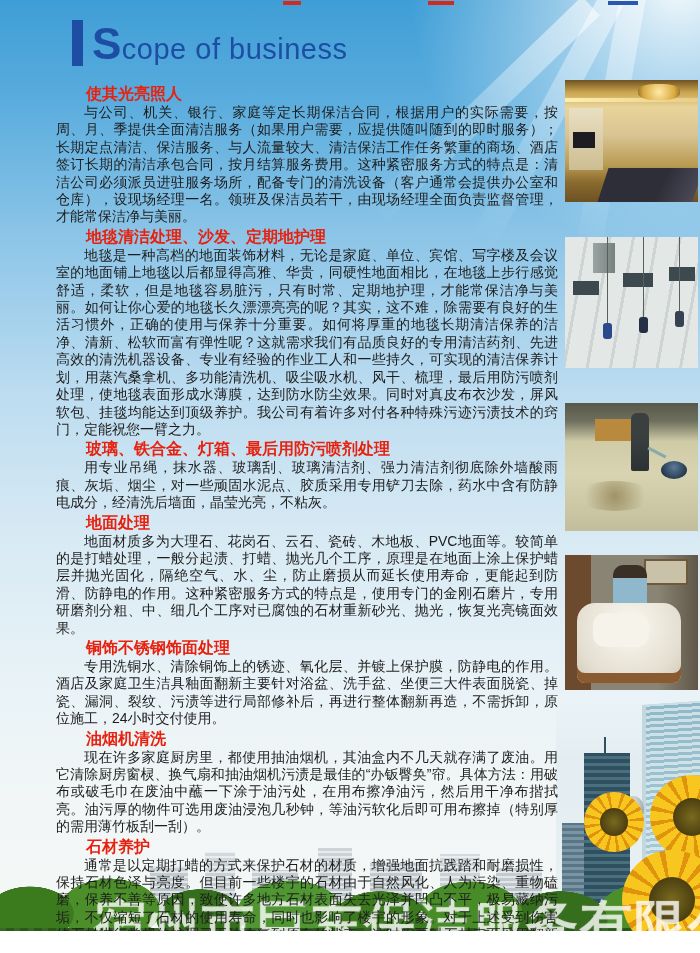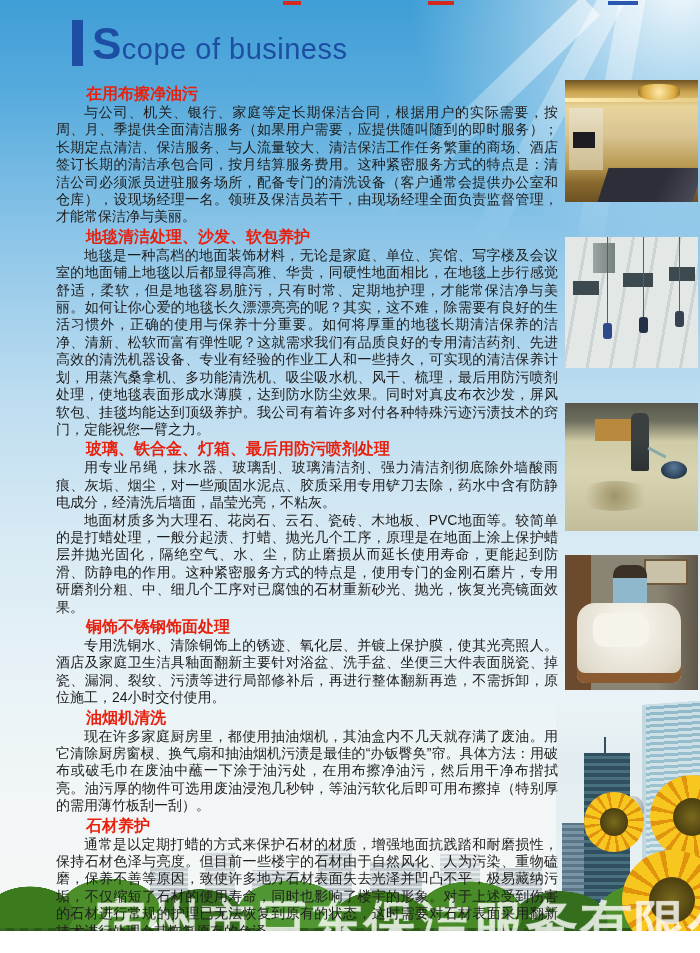--- a/index.html
+++ b/index.html
@@ -120,41 +120,42 @@
   <div class="artifact a-red2"></div>
   <div class="artifact a-blue"></div>
 
   <div class="header">
     <div class="bar"></div>
     <div class="title-en"><span class="big-s">S</span><span>cope of business</span></div>
   </div>
 
   <div class="content" id="sections">
     <div class="section">
-      <h3>在用布擦净油污</h3>
+      <h3>使其光亮照人</h3>
       <p>与公司、机关、银行、家庭等定长期保洁合同，根据用户的实际需要，按周、月、季提供全面清洁服务（如果用户需要，应提供随叫随到的即时服务）；长期定点清洁、保洁服务、与人流量较大、清洁保洁工作任务繁重的商场、酒店签订长期的清洁承包合同，按月结算服务费用。这种紧密服务方式的特点是：清洁公司必须派员进驻服务场所，配备专门的清洗设备（客户通常会提供办公室和仓库），设现场经理一名。领班及保洁员若干，由现场经理全面负责监督管理，才能常保洁净与美丽。</p>
     </div>
 
     <div class="section">
-      <h3>地毯清洁处理、沙发、软包养护</h3>
+      <h3>地毯清洁处理、沙发、定期地护理</h3>
       <p>地毯是一种高档的地面装饰材料，无论是家庭、单位、宾馆、写字楼及会议室的地面铺上地毯以后都显得高雅、华贵，同硬性地面相比，在地毯上步行感觉舒适，柔软，但是地毯容易脏污，只有时常、定期地护理，才能常保洁净与美丽。如何让你心爱的地毯长久漂漂亮亮的呢？其实，这不难，除需要有良好的生活习惯外，正确的使用与保养十分重要。如何将厚重的地毯长期清洁保养的洁净、清新、松软而富有弹性呢？这就需求我们有品质良好的专用清洁药剂、先进高效的清洗机器设备、专业有经验的作业工人和一些持久，可实现的清洁保养计划，用蒸汽桑拿机、多功能清洗机、吸尘吸水机、风干、梳理，最后用防污喷剂处理，使地毯表面形成水薄膜，达到防水防尘效果。同时对真皮布衣沙发，屏风软包、挂毯均能达到顶级养护。我公司有着许多对付各种特殊污迹污渍技术的窍门，定能祝您一臂之力。</p>
     </div>
 
     <div class="section">
       <h3>玻璃、铁合金、灯箱、最后用防污喷剂处理</h3>
       <p>用专业吊绳，抹水器、玻璃刮、玻璃清洁剂、强力清洁剂彻底除外墙酸雨痕、灰垢、烟尘，对一些顽固水泥点、胶质采用专用铲刀去除，药水中含有防静电成分，经清洗后墙面，晶莹光亮，不粘灰。</p>
     </div>
 
     <div class="section">
+      <h3>地面处理</h3>
       <p>地面材质多为大理石、花岗石、云石、瓷砖、木地板、PVC地面等。较简单的是打蜡处理，一般分起渍、打蜡、抛光几个工序，原理是在地面上涂上保护蜡层并抛光固化，隔绝空气、水、尘，防止磨损从而延长使用寿命，更能起到防滑、防静电的作用。这种紧密服务方式的特点是，使用专门的金刚石磨片，专用研磨剂分粗、中、细几个工序对已腐蚀的石材重新砂光、抛光，恢复光亮镜面效果。</p>
     </div>
 
     <div class="section">
       <h3>铜饰不锈钢饰面处理</h3>
-      <p>专用洗铜水、清除铜饰上的锈迹、氧化层、并镀上保护膜，使其光亮照人。酒店及家庭卫生洁具釉面翻新主要针对浴盆、洗手盆、坐便三大件表面脱瓷、掉瓷、漏洞、裂纹、污渍等进行局部修补后，再进行整体翻新再造，不需拆卸，原位施工，24小时交付使用。</p>
+      <p>专用洗铜水、清除铜饰上的锈迹、氧化层、并镀上保护膜，防静电的作用。酒店及家庭卫生洁具釉面翻新主要针对浴盆、洗手盆、坐便三大件表面脱瓷、掉瓷、漏洞、裂纹、污渍等进行局部修补后，再进行整体翻新再造，不需拆卸，原位施工，24小时交付使用。</p>
     </div>
 
     <div class="section">
       <h3>油烟机清洗</h3>
       <p>现在许多家庭厨房里，都使用抽油烟机，其油盒内不几天就存满了废油。用它清除厨房窗棂、换气扇和抽油烟机污渍是最佳的“办钣臀奂”帘。具体方法：用破布或破毛巾在废油中蘸一下涂于油污处，在用布擦净油污，然后用干净布揩拭亮。油污厚的物件可选用废油浸泡几秒钟，等油污软化后即可用布擦掉（特别厚的需用薄竹板刮一刮）。</p>
     </div>
 
     <div class="section">
       <h3>石材养护</h3>
       <p>通常是以定期打蜡的方式来保护石材的材质，增强地面抗践踏和耐磨损性，保持石材色泽与亮度。但目前一些楼宇的石材由于自然风化、人为污染、重物磕磨，保养不善等原因，致使许多地方石材表面失去光泽并凹凸不平，极易藏纳污垢，不仅缩短了石材的使用寿命，同时也影响了楼宇的形象。对于上述受到伤害的石材进行常规的护理已无法恢复到原有的状态，这时需要对石材表面采用翻新技术进行处理令其恢复原有的色泽</p>

